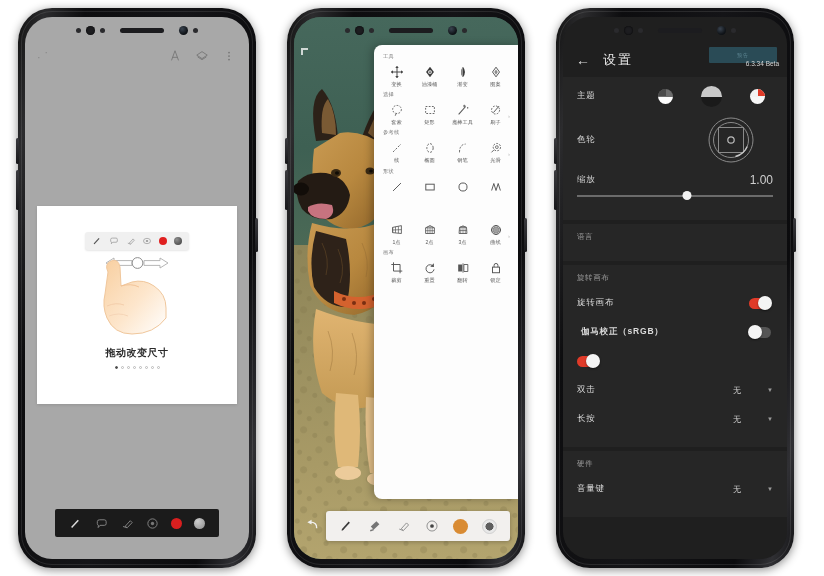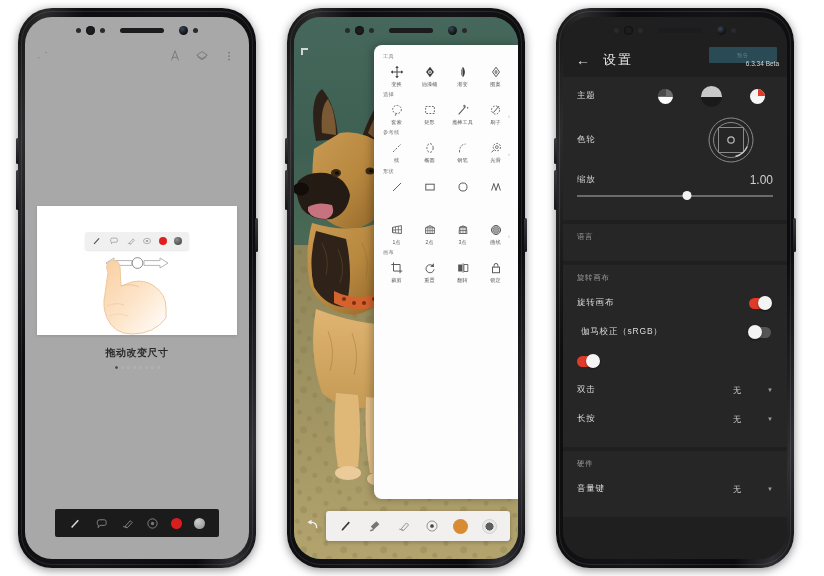--- a/index.html
+++ b/index.html
@@ -35,21 +35,21 @@
 
   
   #phone-left { left: 18px; top: 8px; width: 238px; height: 560px; }
   .l-screen { background:#a8a8a8; }
   .l-topbar { position:absolute; top:26px; left:0; right:0; height:26px;
               display:flex; align-items:center; padding:0 12px; }
   .l-topbar .spacer { flex:1; }
   .l-ico { width:16px; height:16px; margin-left:11px; opacity:.55;
            display:flex; align-items:center; justify-content:center; }
   .l-dots { opacity:.32; font-size:9px; color:#555; letter-spacing:1px; }
-  .card { position:absolute; left:12px; right:12px; top:189px; height:129px;
+  .card { position:absolute; left:12px; right:12px; top:189px; height:198px;
           background:#fff; box-shadow:0 1px 3px rgba(0,0,0,.12); }
   .card-mini { position:absolute; left:50%; transform:translateX(-50%); top:26px;
                width:104px; height:18px; background:#f0f0f0; border-radius:3px;
                display:flex; align-items:center; justify-content:space-around;
                padding:0 4px; box-shadow:0 1px 2px rgba(0,0,0,.10); }
   .cm-i { width:10px; height:10px; display:flex; align-items:center; justify-content:center; }
   .dot-red { width:8px; height:8px; border-radius:50%; background:#e02020; }
   .dot-gry { width:8px; height:8px; border-radius:50%;
              background:radial-gradient(circle at 35% 32%,#8e8e8e,#3b3b3b); }
   .arrowrow { position:absolute; left:50%; transform:translateX(-50%); top:48px;
@@ -127,21 +127,21 @@
   .r-banner { position:absolute; right:10px; top:30px; width:68px; height:16px;
               background:#2a4b56; border-radius:1px; display:flex;
               align-items:center; justify-content:center; }
   .r-banner span { font-size:5px; color:#5e8794; letter-spacing:1px; }
   .r-ver { position:absolute; right:8px; top:43px; font-size:6.5px; color:#d6d6d6; }
   .r-body { position:absolute; top:60px; left:0; right:0; bottom:0; overflow:hidden; }
   .r-sec { background:#262626; margin:0 0 4px 0; padding:8px 14px 10px 14px; }
   .r-sec-t { font-size:7.5px; color:#9a9a9a; margin-bottom:9px; letter-spacing:.6px; }
   .r-row { display:flex; align-items:center; min-height:22px; margin-bottom:7px; }
   .r-lb { font-size:8.5px; color:#dcdcdc; letter-spacing:.8px; flex:1; }
-  .r-lb.indent { padding-left:4px; }
+  .r-lb.indent { padding-left:4px;font-weight:bold; }
   .r-val { font-size:8px; color:#cfcfcf; margin-right:26px; }
   .r-val.num { margin-right:0; font-size:12px; }
   .r-caret { font-size:6px; color:#9a9a9a; }
   .themes { display:flex; align-items:center; gap:28px; margin-left:auto; margin-right:8px; }
   .th { border-radius:50%; position:relative; overflow:hidden; }
   .th1 { width:15px; height:15px; background:linear-gradient(180deg,#6d6d6d 50%,#fdfdfd 50%); }
   .th2 { width:21px; height:21px; background:linear-gradient(180deg,#c9c9c9 50%,#1a1a1a 50%); }
   .th3 { width:15px; height:15px; background:linear-gradient(180deg,#f2f2f2 50%,#f7f7f7 50%); }
   .th3::after { content:""; position:absolute; right:0; top:0; width:50%; height:50%;
                 background:#e03a28; }

